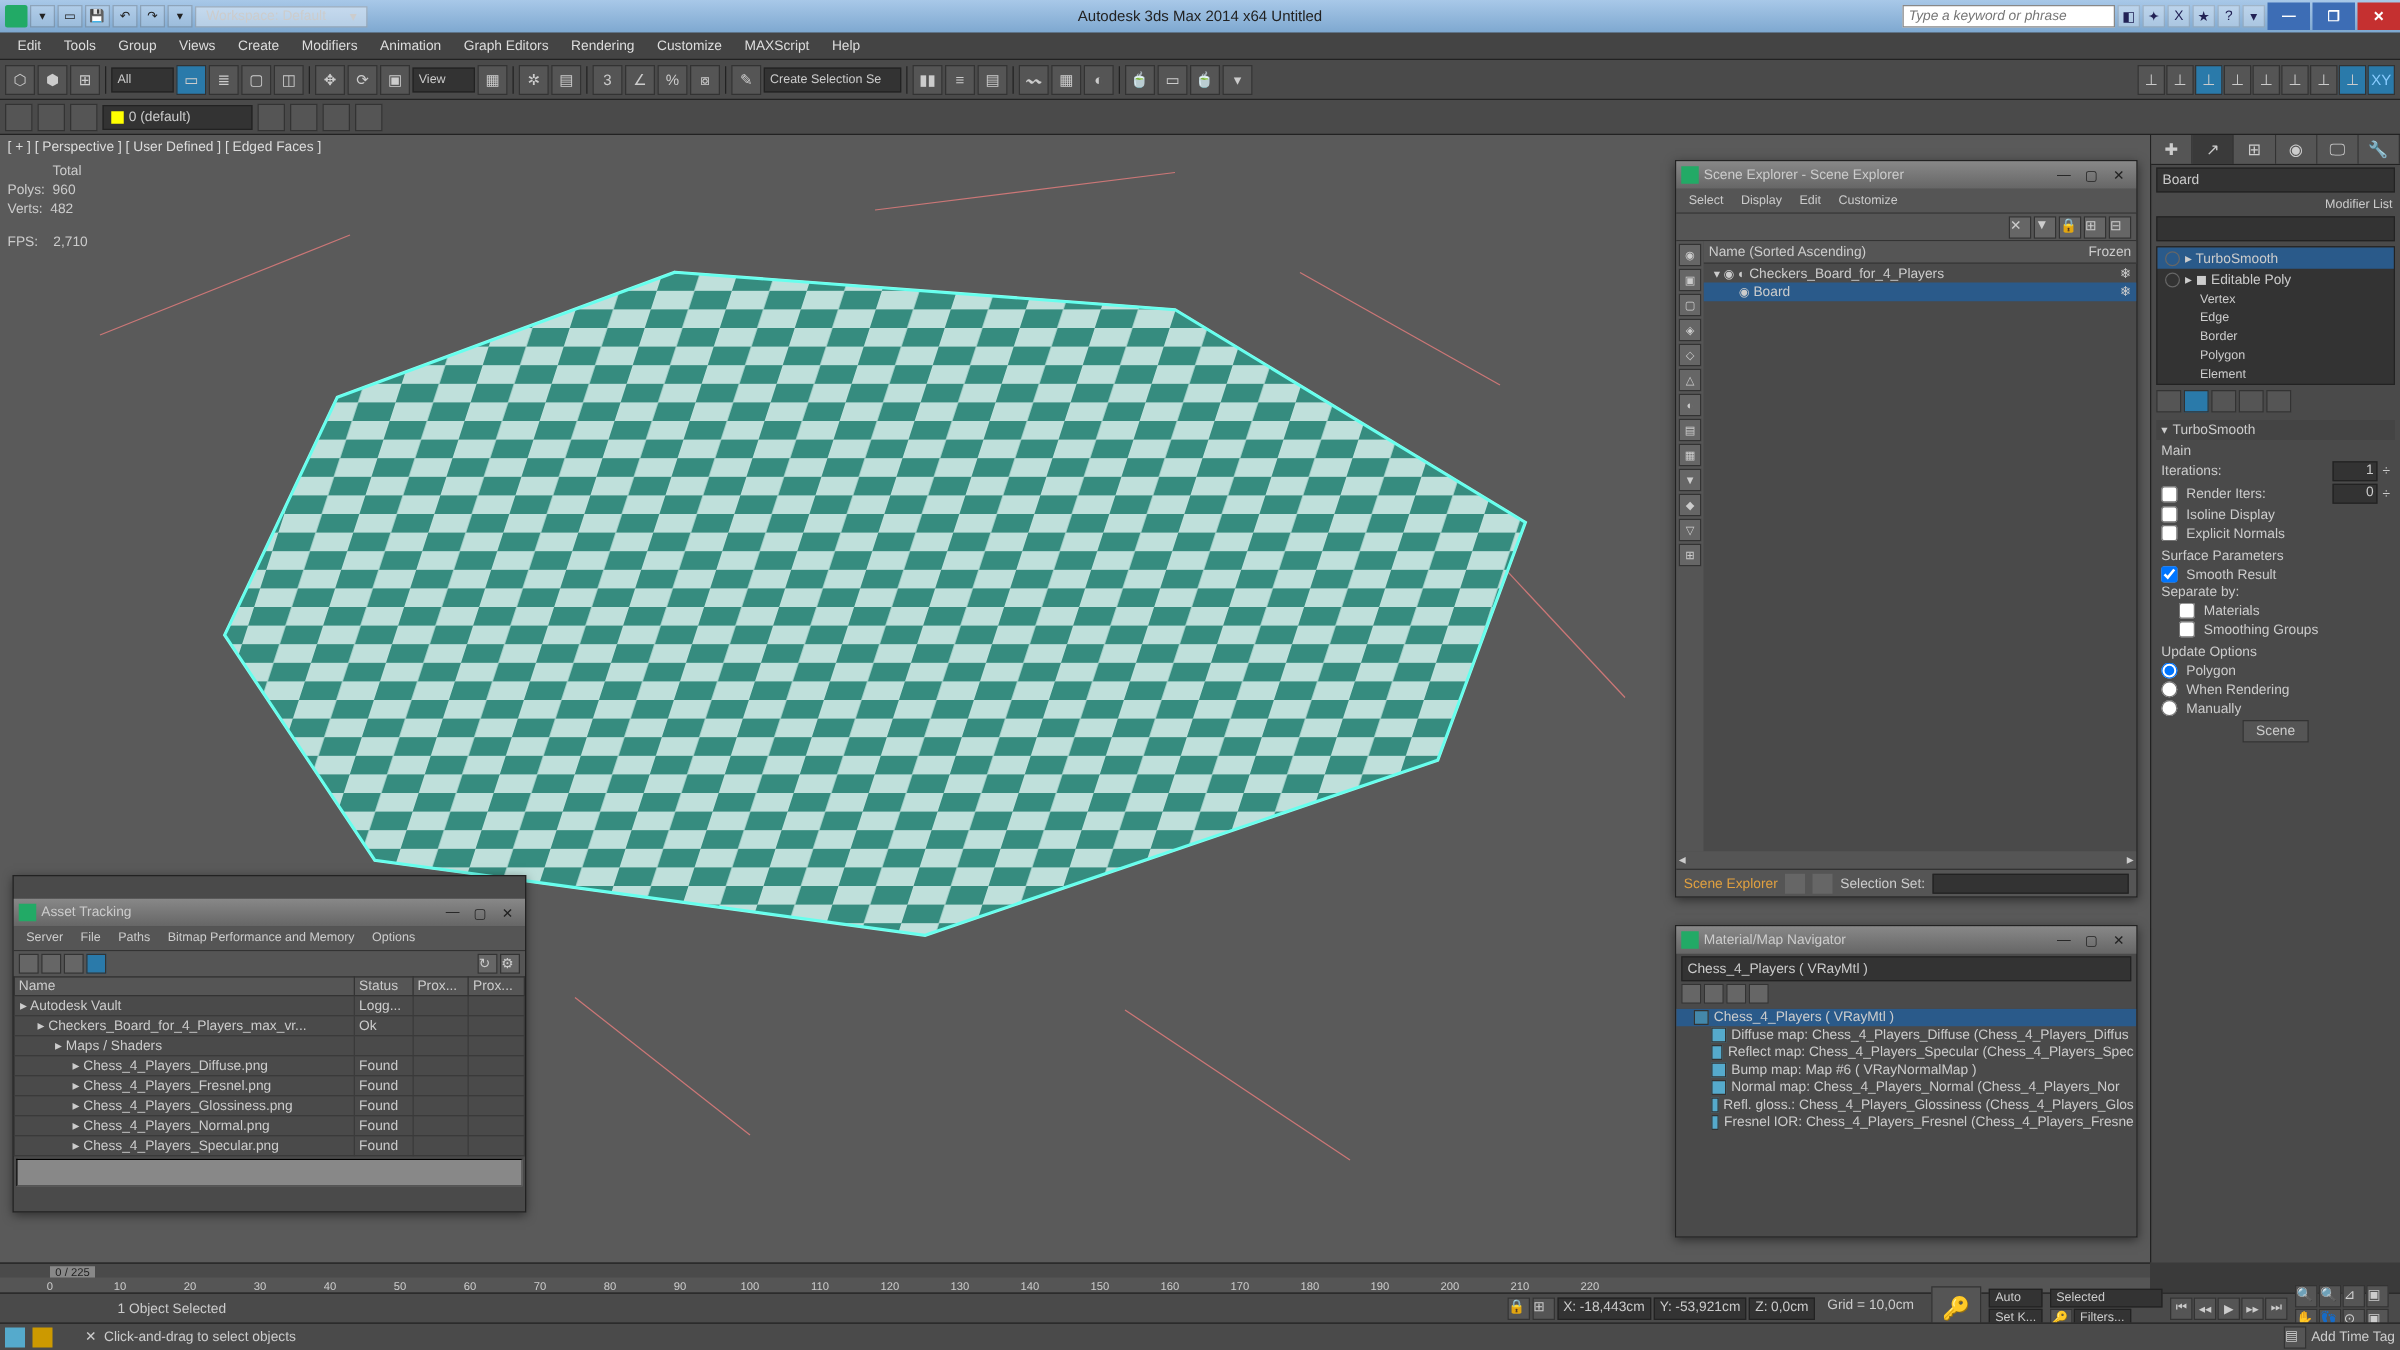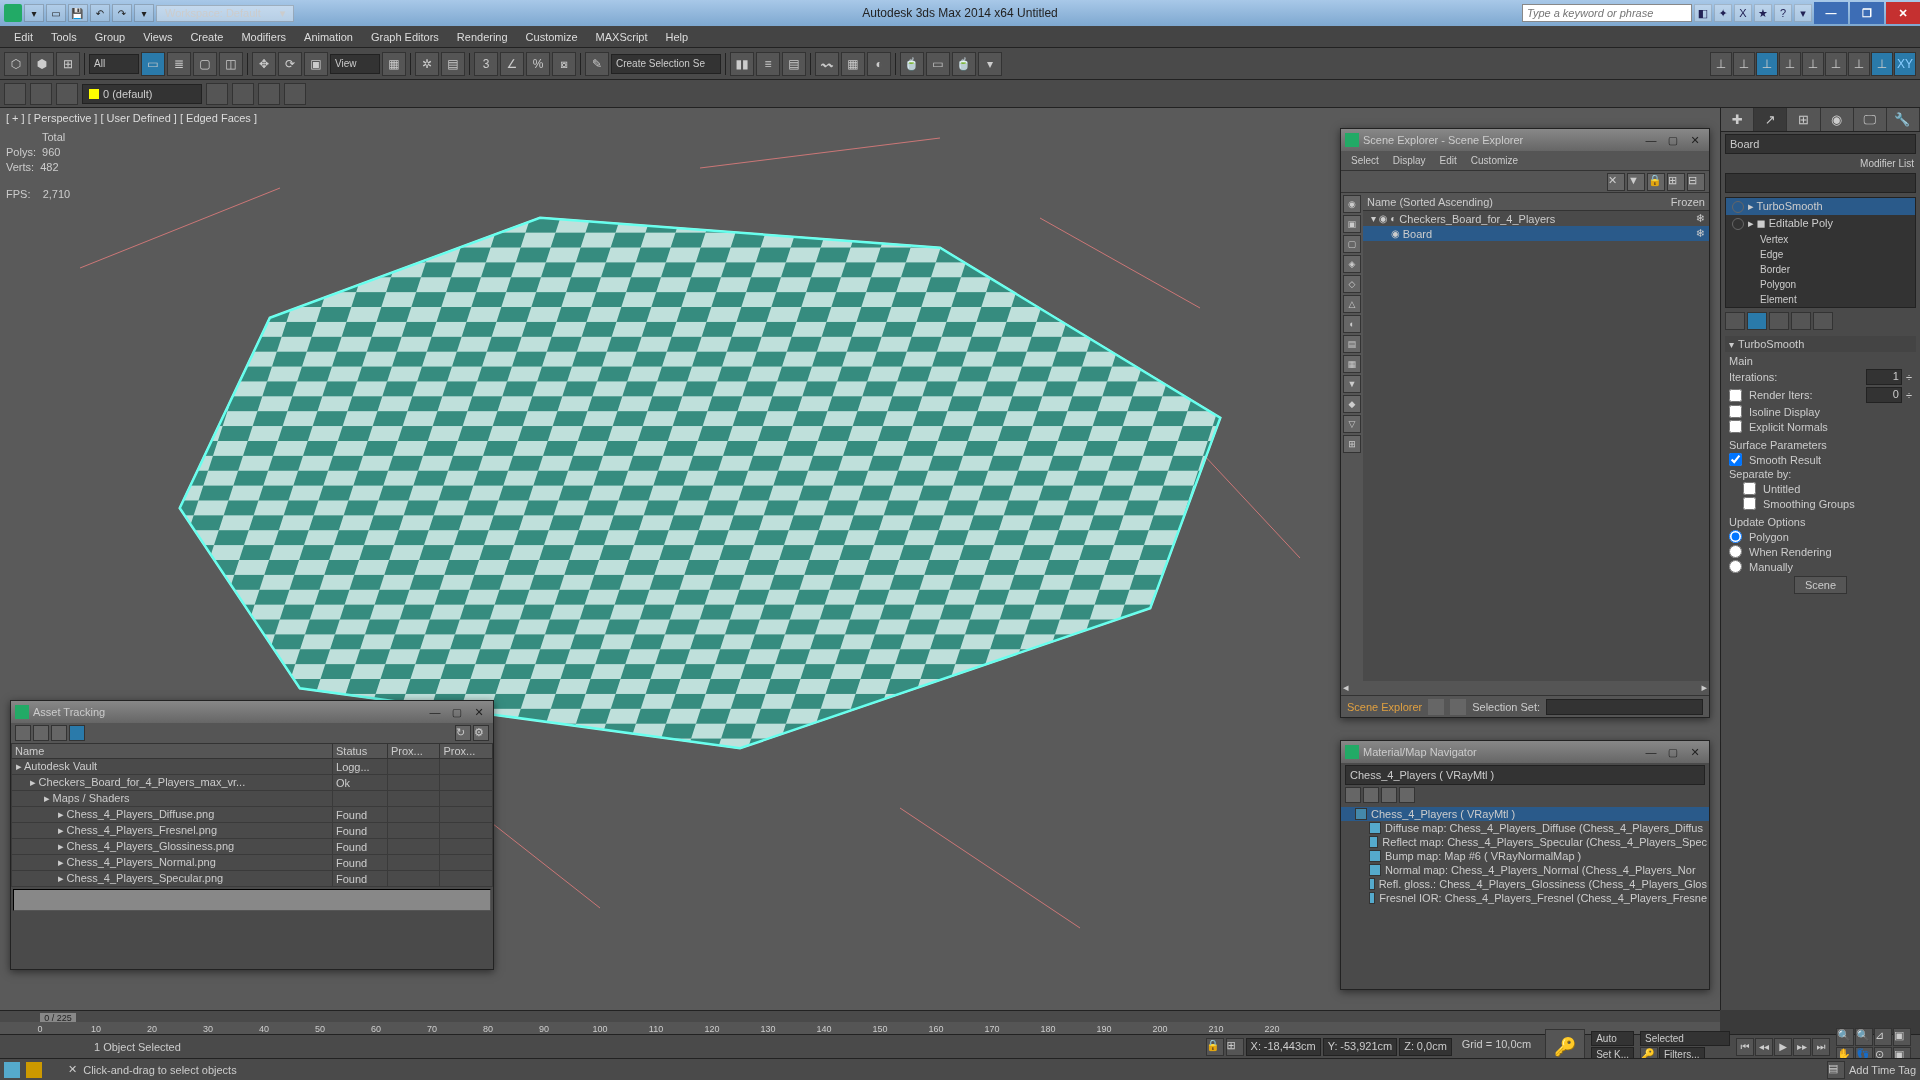--- a/index.html
+++ b/index.html
@@ -83,21 +83,21 @@
 #scene-explorer .sidetb .b { width:18px; height:18px; background:#666; border:1px solid #333; font-size:9px; display:flex; align-items:center; justify-content:center; }
 #scene-explorer .tree { flex:1; background:#4a4a4a; }
 #scene-explorer .tree .hdr { height:18px; background:#555; border-bottom:1px solid #333; display:flex; align-items:center; padding:0 4px; font-size:10px; justify-content:space-between; }
 #scene-explorer .tree .node { padding:1px 4px; font-size:10px; display:flex; align-items:center; gap:3px; }
 #scene-explorer .tree .node.sel { background:#2a5a8a; }
 #scene-explorer .foot { height:22px; background:#555; border-top:1px solid #333; display:flex; align-items:center; padding:0 6px; gap:6px; }
 #scene-explorer .foot .tab { color:#e0a040; }
 #scene-explorer .foot .selset { flex:1; background:#333; height:16px; border:1px solid #222; }
 
 
-#asset-tracking { top:700px; left:10px; width:484px; height:270px; }
+#asset-tracking { top:700px; left:10px; width:411px; height:270px;justify-content:center; }
 #asset-tracking .attools { height:20px; background:#555; display:flex; align-items:center; gap:2px; padding:0 4px; }
 #asset-tracking .attools .b { width:16px; height:16px; background:#666; border:1px solid #333; }
 #asset-tracking .attools .b.active { background:#2a7aaa; }
 #asset-tracking table { width:100%; border-collapse:collapse; font-size:10px; }
 #asset-tracking th { background:#555; border:1px solid #333; padding:1px 3px; text-align:left; font-weight:normal; }
 #asset-tracking td { border:1px solid #3a3a3a; padding:1px 3px; background:#4a4a4a; }
 #asset-tracking .pathrow { height:22px; background:#888; margin:2px; border:1px inset #555; }
 
 
 #mat-nav { top:740px; left:1340px; width:370px; height:250px; }
@@ -335,21 +335,21 @@
             <span>Explicit Normals</span>
           </div>
         <div class="ln" style="margin-top:4px">Surface Parameters</div>
         <div class="ln">
             <input type="checkbox" checked="" style="">
             <span>Smooth Result</span>
           </div>
         <div class="ln">Separate by:</div>
         <div class="ln" style="padding-left:14px">
             <input type="checkbox" style="">
-            <span>Untitled</span>
+            <span>Materials</span>
           </div>
         <div class="ln" style="padding-left:14px">
             <input type="checkbox" style="">
             <span>Smoothing Groups</span>
           </div>
         <div class="ln" style="margin-top:4px">Update Options</div>
         <div class="ln">
             <input type="radio" name="upd" checked="" style="">
             <span>Polygon</span>
           </div>
@@ -431,20 +431,27 @@
 <div class="panel" id="asset-tracking">
   <div class="phead">
       <div class="pico"></div>
       <span>Asset Tracking</span>
     <div class="pctrls">
         <span>—</span>
         <span>▢</span>
         <span>✕</span>
       </div>
   </div>
+  <div class="pmenu" id="at-menu">
+      <span>Server</span>
+      <span>File</span>
+      <span>Paths</span>
+      <span>Bitmap Performance and Memory</span>
+      <span>Options</span>
+    </div>
   <div class="attools">
     <div class="b"></div>
     <div class="b"></div>
     <div class="b"></div>
     <div class="b active"></div>
     <div style="flex:1"></div>
     <div class="b">↻</div>
     <div class="b">⚙</div>
   </div>
   <table>

